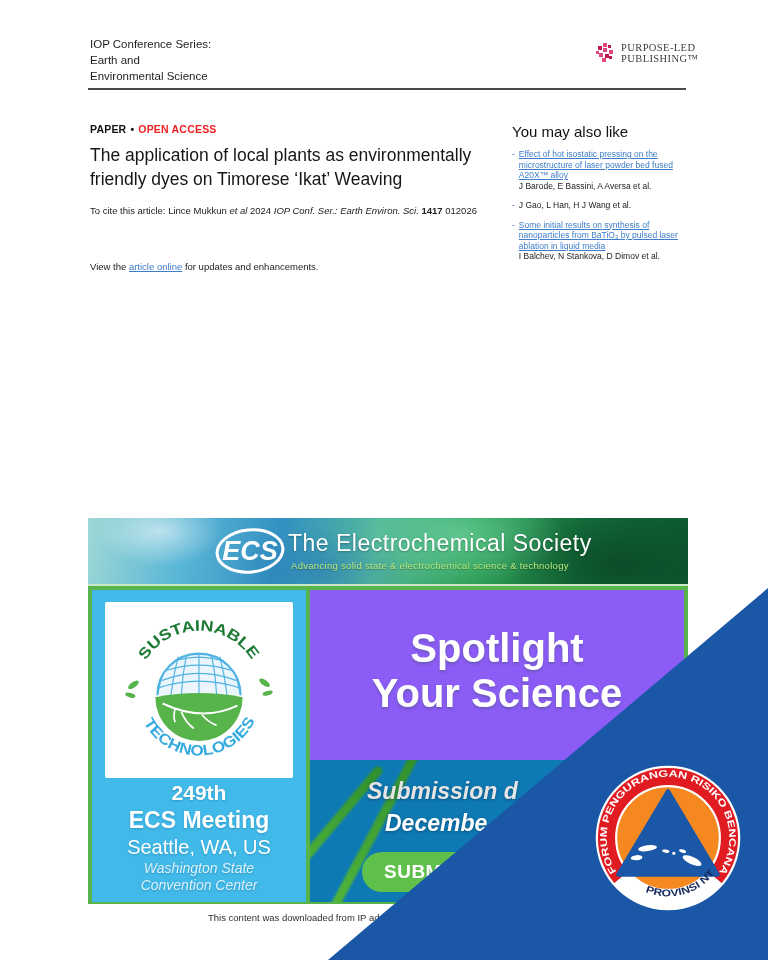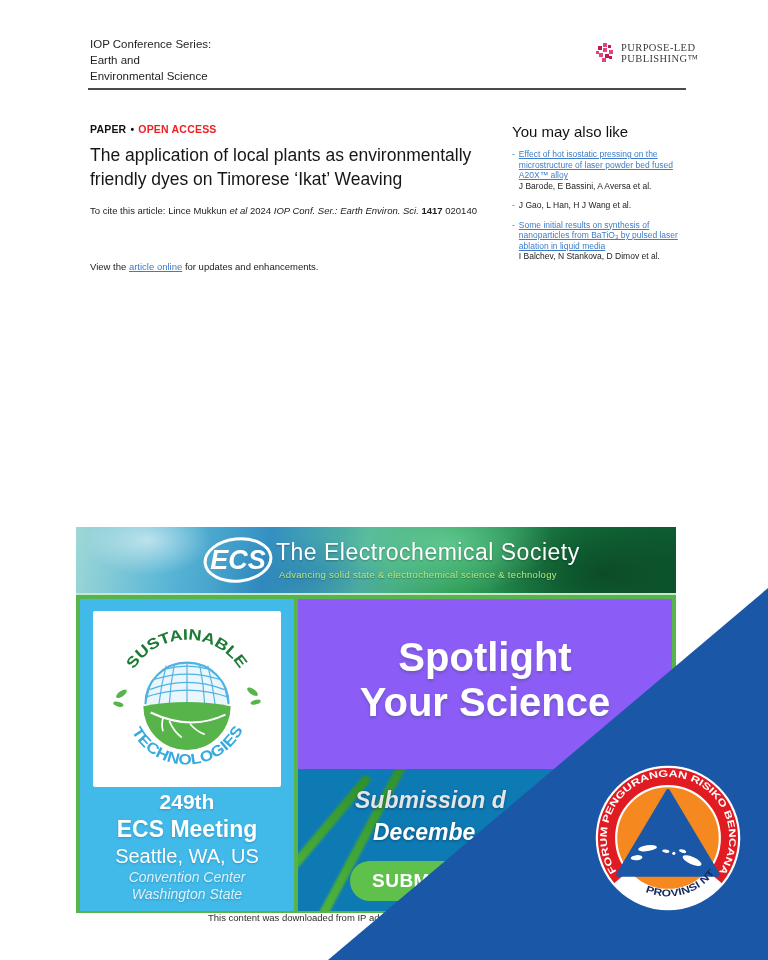--- a/index.html
+++ b/index.html
@@ -24,21 +24,21 @@
   .link { color:#3d7cc9; text-decoration:underline; cursor:pointer; }
 
   
   .also-head { left:512px; top:123px; font-size:15px; color:#111; }
   .also-list { left:512px; top:149px; width:184px; display:flex; flex-direction:column; gap:9px; }
   .also-item { display:flex; gap:4px; font-size:8.5px; line-height:10.5px; }
   .also-item .dash { color:#3d7cc9; }
   .also-item .authors { color:#222; text-decoration:none; display:block; }
 
   
-  .banner { left:76px; top:518px; width:600px; height:386px; cursor:pointer;margin-top:9px; }
+  .banner { left:88px; top:518px; width:600px; height:386px; cursor:pointer; }
   .ecs-head { position:absolute; left:0; top:0; width:600px; height:66px;
     background:
       radial-gradient(90px 50px at 12% 20%, rgba(255,255,255,.55), rgba(255,255,255,0) 70%),
       radial-gradient(120px 60px at 38% 80%, rgba(38,120,180,.55), rgba(38,120,180,0) 75%),
       radial-gradient(140px 70px at 62% 25%, rgba(120,220,170,.6), rgba(120,220,170,0) 75%),
       radial-gradient(150px 80px at 88% 70%, rgba(8,60,30,.65), rgba(8,60,30,0) 80%),
       linear-gradient(100deg, #9fd8d6 0%, #5bb7d6 16%, #3390c2 32%, #55b89a 48%, #2f9e57 64%, #14713d 82%, #0d5a31 100%);
   }
   .ecs-logo { position:absolute; left:126px; top:8px; }
   .ecs-name { position:absolute; left:200px; top:12px; font-size:23px; color:#fff; letter-spacing:.5px; text-shadow:0 1px 2px rgba(0,40,30,.35); }
@@ -115,21 +115,21 @@
 
   <div class="abs head-rule"></div>
 
   <div class="abs meta-line">
     <span>PAPER</span><span class="dot">•</span><span class="open-access">OPEN ACCESS</span>
   </div>
 
   <h1 class="abs art-title" style="font-weight:normal;">The application of local plants as environmentally friendly dyes on Timorese ‘Ikat’ Weaving</h1>
 
   <div class="abs cite-line">
-    <span>To cite this article: Lince Mukkun </span><i>et al</i><span> 2024 </span><i>IOP Conf. Ser.: Earth Environ. Sci. </i><b>1417</b><span> 020140</span>
+    <span>To cite this article: Lince Mukkun </span><i>et al</i><span> 2024 </span><i>IOP Conf. Ser.: Earth Environ. Sci. </i><b>1417</b><span> 012026</span>
   </div>
 
   <div class="abs view-line">
     <span>View the </span><a class="link">article online</a><span> for updates and enhancements.</span>
   </div>
 
   <div class="abs also-head">You may also like</div>
   <div class="abs also-list">
     <div class="also-item">
       <span class="dash">-</span>
@@ -189,22 +189,22 @@
             </text>
             <text font-family="Liberation Sans, sans-serif" font-size="14.5" font-weight="bold" fill="#35aade">
               <textPath href="#st-bot" startOffset="8" textLength="132" lengthAdjust="spacingAndGlyphs">TECHNOLOGIES</textPath>
             </text>
           </svg>
         </div>
         <div class="meet-text">
           <div class="mt-num">249th</div>
           <div class="mt-name">ECS Meeting</div>
           <div class="mt-loc">Seattle, WA, US</div>
+          <div class="mt-venue">Washington State</div>
           <div class="mt-venue">Convention Center</div>
-          <div class="mt-venue">Washington State</div>
         </div>
       </div>
 
       <div class="promo-panel">
         <div class="promo-green">
           <div class="promo-head">
             <div>Spotlight</div>
             <div>Your Science</div>
           </div>
         </div>

